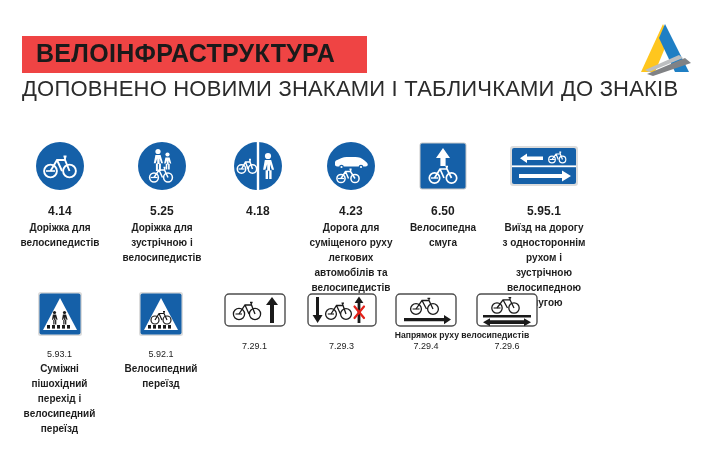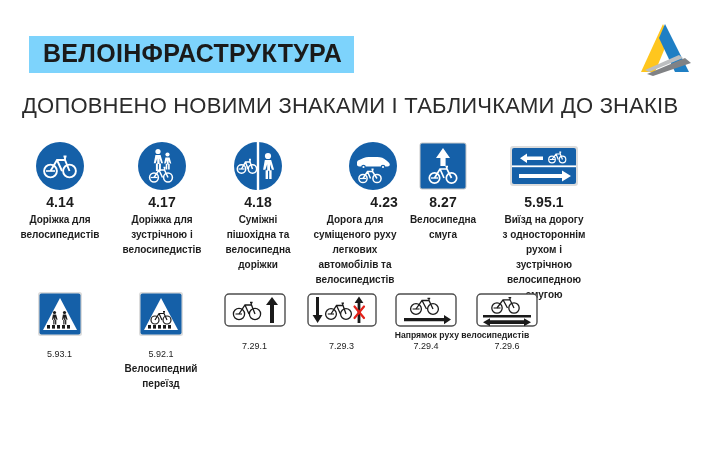--- a/index.html
+++ b/index.html
@@ -8,57 +8,56 @@
     background:#ffffff;
     font-family:"Liberation Sans","DejaVu Sans",sans-serif;
     color:#231f20;
     overflow:hidden;
     position:relative;
   }
   
   .header{position:absolute;left:0;top:0;width:713px;height:120px;}
   .title-band{
     position:absolute;left:22px;top:36px;
-    background:#7dd3fc;
-    padding:4px 12px 6px 14px;
+    background:#ef4444;
+    padding:4px 32px 6px 14px;
     display:inline-block;
-    margin-left:7px;
   }
   .title-band span{
     font-size:25px;font-weight:bold;letter-spacing:.3px;
     line-height:1.06;color:#1a1a1a;
     font-family:"Liberation Sans","DejaVu Sans",sans-serif;
   }
   .subtitle{
-    position:absolute;left:22px;top:93px;
+    position:absolute;left:22px;top:76px;
     font-size:22px;font-weight:400;letter-spacing:.2px;
     color:#2b2b2b;white-space:nowrap;
   }
   .logo{position:absolute;right:14px;top:22px;width:70px;height:54px;}
   
   .row{position:absolute;display:flex;align-items:flex-start;}
   .row1{left:8px;top:138px;width:700px;}
   .cell{flex:0 0 auto;display:flex;flex-direction:column;align-items:center;}
   .sign-box{height:56px;display:flex;align-items:center;justify-content:center;}
-  .code{font-size:14px;font-weight:bold;color:#1d1d1d;letter-spacing:.1px;}
+  .code{font-size:12px;font-weight:bold;margin-top:10px;color:#1d1d1d;letter-spacing:.1px;}
   .desc{
     font-size:10px;font-weight:bold;line-height:1.5;text-align:center;
     color:#1d1d1d;margin-top:2px;max-width:86px;
   }
   .row2{left:8px;top:288px;width:700px;}
   .plate-cell{flex:0 0 auto;display:flex;flex-direction:column;align-items:center;}
   .plate-box{height:44px;display:flex;align-items:center;justify-content:center;}
   .plate-code{font-size:9px;font-weight:normal;margin-top:9px;color:#1d1d1d;}
   .plates-caption{
     position:absolute;left:216px;top:330px;width:492px;
     text-align:center;font-size:8.6px;font-weight:bold;color:#1d1d1d;
   }
   
   .w1{width:104px;}  .w2{width:100px;}  .w3{width:92px;}
-  .w4{width:94px;align-items:flex-end;}   .w5{width:90px;}   .w6{width:96px;}
+  .w4{width:94px;}   .w5{width:90px;}   .w6{width:96px;}
   .w7{width:112px;}
   
   .p0{width:103px;} .p1{width:100px;} .p2{width:87px;}
   .p3{width:87px;}  .p4{width:87px;}  .p5{width:82px;}
   .p6{width:82px;}  .p7{width:80px;}
 </style>
 </head>
 <body>
 
 <div class="header">
@@ -108,21 +107,21 @@
           <path d="M28.4 16.5 h4.2 l1.7 6 h-1.6 l-1-3.1 v3.6 h1 v5.6 h-1.6 v-5.2 h-.8 v5.2 h-1.6 v-5.6 h1 v-3.6 l-1 3.1 h-1.6 z"></path>
         </g>
         <g stroke="#fff" stroke-width="1.5" fill="none">
           <circle cx="17" cy="36.5" r="4.4"></circle>
           <circle cx="31" cy="36.5" r="4.4"></circle>
           <path d="M17 36.5 L22 29 L27.5 29 L31 36.5 M22 29 L25.5 36.5 M26.5 26.5 L28.6 26.5 M27.6 26.5 L27.6 29"></path>
           <path d="M13.8 36.5 L20.5 36.5" stroke-width="1.2"></path>
         </g>
       </svg>
     </div>
-    <div class="code">4.17</div>
+    <div class="code">5.25</div>
     <div class="desc">Доріжка для зустрічною і велосипедистів</div>
   </div>
 
   <div class="cell w3">
     <div class="sign-box">
       <svg width="50" height="50" viewBox="0 0 50 50">
         <circle cx="25" cy="25" r="24" fill="#1560A8"></circle>
         <rect x="23.8" y="1" width="2.4" height="48" fill="#ffffff"></rect>
         <g stroke="#fff" stroke-width="1.5" fill="none">
           <circle cx="8.5" cy="28" r="4.2"></circle>
@@ -130,21 +129,20 @@
           <path d="M8.5 28 L12.5 21 L17 21 L19.5 28 M12.5 21 L15 28 M16 18.6 L18 18.6 M17 18.6 L17 21"></path>
           <path d="M5.6 28 L11.5 28" stroke-width="1.2"></path>
         </g>
         <g fill="#fff">
           <circle cx="35" cy="15" r="3.1"></circle>
           <path d="M31.8 19 h6.4 l2.9 9.8 h-2.3 l-1.8-5.5 v6 h1.6 v8.8 h-2.4 v-8.4 h-1.2 v8.4 h-2.4 v-8.8 h1.6 v-6 l-1.8 5.5 h-2.3 z"></path>
         </g>
       </svg>
     </div>
     <div class="code">4.18</div>
-    <div class="desc">Суміжні пішохідна та велосипедна доріжки</div>
   </div>
 
   <div class="cell w4">
     <div class="sign-box">
       <svg width="50" height="50" viewBox="0 0 50 50">
         <circle cx="25" cy="25" r="24" fill="#1560A8"></circle>
         <g fill="#fff">
           <path d="M9 21.5 c0-1 .6-1.8 1.6-2.2 l5-2.2 c1.6-.7 3.3-1.1 5-1.1 h8.8 c3.4 0 6.6 1.2 9.1 3.4 l2 1.8 c.9.8 1.3 1.5 1.3 2.3 0 1.2-.9 2-2.2 2 H11.2 C9.9 25.5 9 24.7 9 23.5 z"></path>
           <circle cx="15.5" cy="26" r="2.3" fill="#1560A8"></circle>
           <circle cx="35" cy="26" r="2.3" fill="#1560A8"></circle>
@@ -169,21 +167,21 @@
         <rect x="1" y="1" width="46" height="46" rx="2" fill="#1560A8" stroke="#c9c9c9" stroke-width="1"></rect>
         <path d="M24 6 L31 16 H26.6 V24 H21.4 V16 H17 z" fill="#fff"></path>
         <g stroke="#fff" stroke-width="1.7" fill="none">
           <circle cx="15.5" cy="36" r="5.2"></circle>
           <circle cx="32.5" cy="36" r="5.2"></circle>
           <path d="M15.5 36 L21 27 L28 27 L32.5 36 M21 27 L25 36 M26.5 24.5 L29 24.5 M27.8 24.5 L27.8 27"></path>
           <path d="M12 36 L19 36" stroke-width="1.4"></path>
         </g>
       </svg>
     </div>
-    <div class="code">8.27</div>
+    <div class="code">6.50</div>
     <div class="desc">Велосипедна смуга</div>
   </div>
 
 
   <div class="cell w7">
     <div class="sign-box">
       <svg width="70" height="48" viewBox="0 0 70 48">
         <rect x="1" y="4" width="68" height="40" rx="3" fill="#dcdcdc"></rect>
         <rect x="3" y="6" width="64" height="36" rx="2" fill="#1560A8"></rect>
         <rect x="3" y="23.4" width="64" height="1.8" fill="#fff"></rect>
@@ -221,20 +219,21 @@
         <g fill="#1a1a1a">
           <rect x="10" y="34" width="3" height="3.6"></rect>
           <rect x="15" y="34" width="3" height="3.6"></rect>
           <rect x="20" y="34" width="3" height="3.6"></rect>
           <rect x="25" y="34" width="3" height="3.6"></rect>
           <rect x="30" y="34" width="3" height="3.6"></rect>
         </g>
       </svg>
     </div>
     <div class="plate-code">5.93.1</div>
+    <div class="desc">Суміжні пішохідний перехід і велосипедний переїзд</div>
   </div>
 
   <div class="cell p1">
     <div class="plate-box" style="height:52px">
       <svg width="46" height="46" viewBox="0 0 46 46">
         <rect x="1" y="1" width="44" height="44" rx="2.5" fill="#dcdcdc"></rect>
         <rect x="2.5" y="2.5" width="41" height="41" rx="2" fill="#1560A8"></rect>
         <polygon points="23,7 40,39 6,39" fill="#fff"></polygon>
         <g stroke="#1a1a1a" stroke-width="1.2" fill="none">
           <circle cx="17" cy="29" r="4"></circle>

